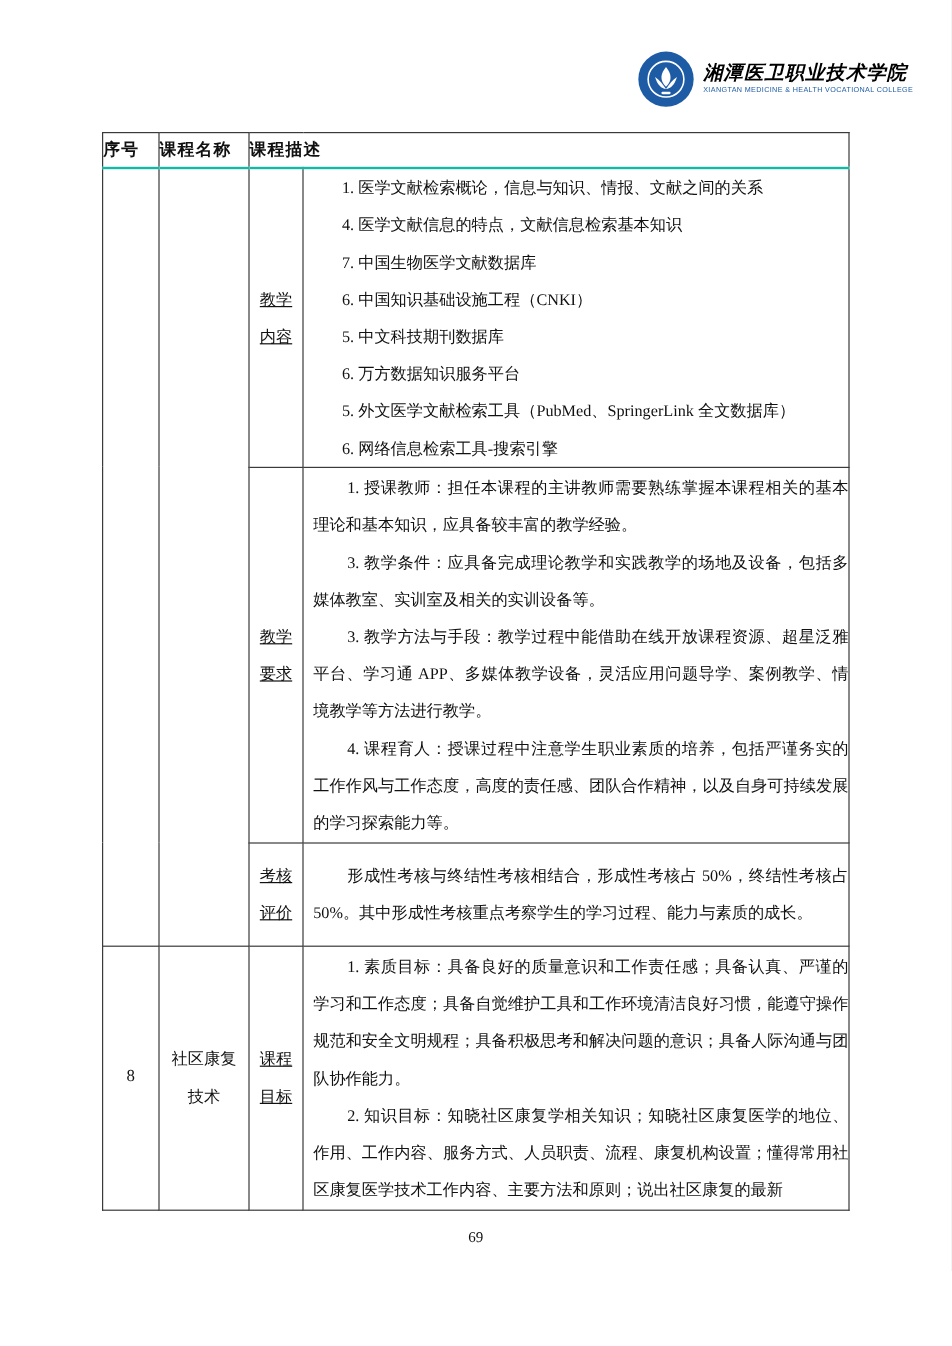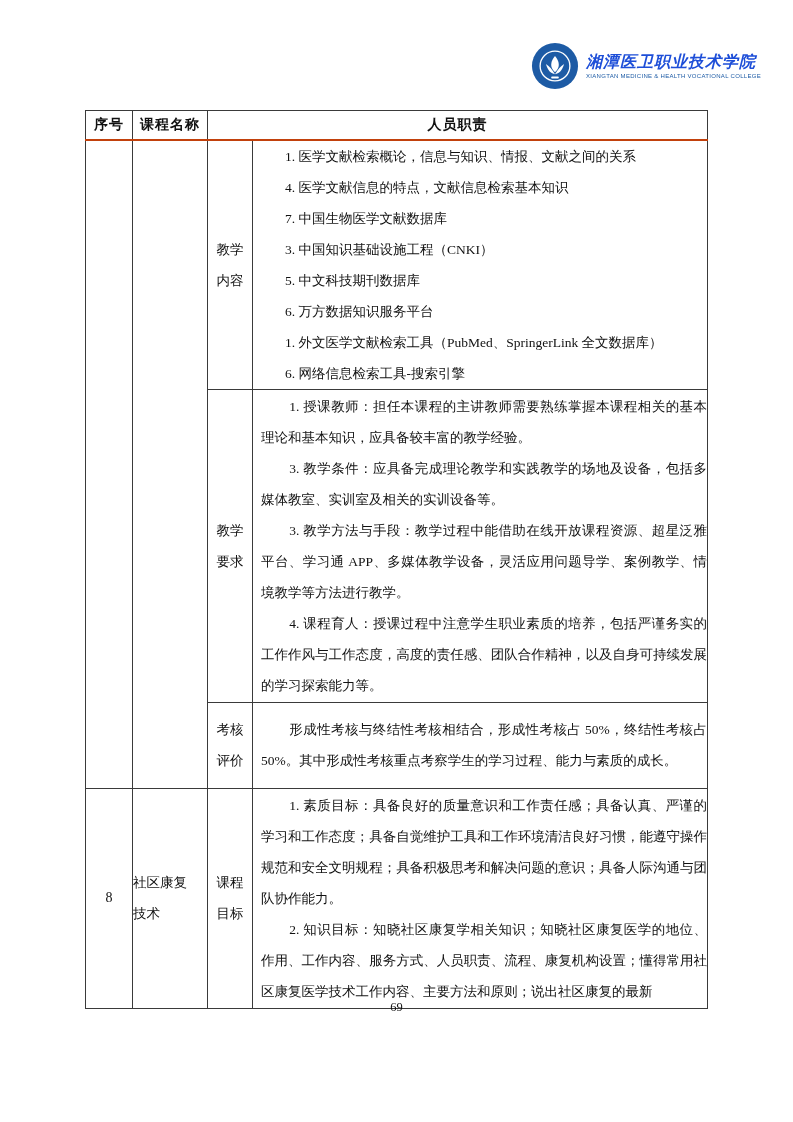--- a/index.html
+++ b/index.html
@@ -32,90 +32,90 @@
     position: absolute; left: 85px; top: 110px;
     border-collapse: collapse; table-layout: fixed;
     width: 622px;
   }
   .course-table td, .course-table th {
     border: 1px solid #3a3a3a; vertical-align: middle;
     font-size: 13.5px;
   }
   .course-table tr.head th {
     height: 29px; font-weight: bold; font-size: 14px;
-    text-align: center; border-bottom: 2px solid #c2410c;
+    text-align: left; border-bottom: 2px solid #14b8a6;
     letter-spacing: 1px;
   }
   td.seq-cell { text-align: center; font-size: 14px; }
-  td.name-cell { line-height: 31px; }
-  td.label-cell { text-align: center; line-height: 31px; }
+  td.name-cell { text-align: center; line-height: 31px; }
+  td.label-cell { text-align: center; line-height: 31px; text-decoration: underline; }
   td.content-cell {
     padding: 0 0 0 8px; line-height: 31px; text-align: justify;
   }
   .content-cell .item { text-align: left; padding-left: 24px; white-space: nowrap; }
   .content-cell .para { text-indent: 2.1em; }
 
   
   .page-footer {
-    position: absolute; top: 1000px; left: 0; width: 100%;
+    position: absolute; top: 1024px; left: 0; width: 100%;
     text-align: center; font-size: 12.5px;
   }
 </style>
 </head>
 <body>
 
 <div class="page">
 
   <div class="logo-block">
     <span class="logo-emblem">
       <svg width="48" height="48" viewBox="0 0 50 50">
         <circle cx="25" cy="25" r="24" fill="#1d5ba5"></circle>
         <circle cx="25" cy="25" r="15.5" fill="none" stroke="#ffffff" stroke-width="1.4"></circle>
         <path d="M25 14.5 C20.5 20 19 26 25 31.5 C31 26 29.5 20 25 14.5 Z" fill="#ffffff"></path>
         <path d="M15.5 23 C17.5 30 21 33 25 33.5 C22 29 19.5 25.5 15.5 23 Z" fill="#ffffff"></path>
         <path d="M34.5 23 C32.5 30 29 33 25 33.5 C28 29 30.5 25.5 34.5 23 Z" fill="#ffffff"></path>
         <rect x="21" y="36" width="8" height="2" rx="1" fill="#ffffff"></rect>
       </svg>
     </span>
     <span class="logo-names">
-      <span class="logo-zh" style="color:#1d4ed8">湘潭医卫职业技术学院</span>
+      <span class="logo-zh" style="color:#000000">湘潭医卫职业技术学院</span>
       <span class="logo-en" style="color:#1d5ba5">XIANGTAN MEDICINE &amp; HEALTH VOCATIONAL COLLEGE</span>
     </span>
   </div>
 
   <table class="course-table">
     <colgroup>
       <col style="width:47px">
         <col style="width:75px">
         <col style="width:45px">
         <col style="width:455px">
     </colgroup>
 
     <tbody>
         <tr class="head">
       <th>序号</th>
       <th>课程名称</th>
-      <th colspan="2">人员职责</th>
+      <th colspan="2">课程描述</th>
     </tr>
 
     <tr style="height:248px">
       <td class="seq-cell" rowspan="3"></td>
       <td class="name-cell" rowspan="3"></td>
       <td class="label-cell">
         <div>教学</div>
         <div>内容</div>
       </td>
       <td class="content-cell">
         <div class="item">1. 医学文献检索概论，信息与知识、情报、文献之间的关系</div>
         <div class="item">4. 医学文献信息的特点，文献信息检索基本知识</div>
         <div class="item">7. 中国生物医学文献数据库</div>
-        <div class="item">3. 中国知识基础设施工程（CNKI）</div>
+        <div class="item">6. 中国知识基础设施工程（CNKI）</div>
         <div class="item">5. 中文科技期刊数据库</div>
         <div class="item">6. 万方数据知识服务平台</div>
-        <div class="item">1. 外文医学文献检索工具（PubMed、SpringerLink 全文数据库）</div>
+        <div class="item">5. 外文医学文献检索工具（PubMed、SpringerLink 全文数据库）</div>
         <div class="item">6. 网络信息检索工具-搜索引擎</div>
       </td>
     </tr>
 
     <tr style="height:313px">
       <td class="label-cell">
         <div>教学</div>
         <div>要求</div>
       </td>
       <td class="content-cell">

